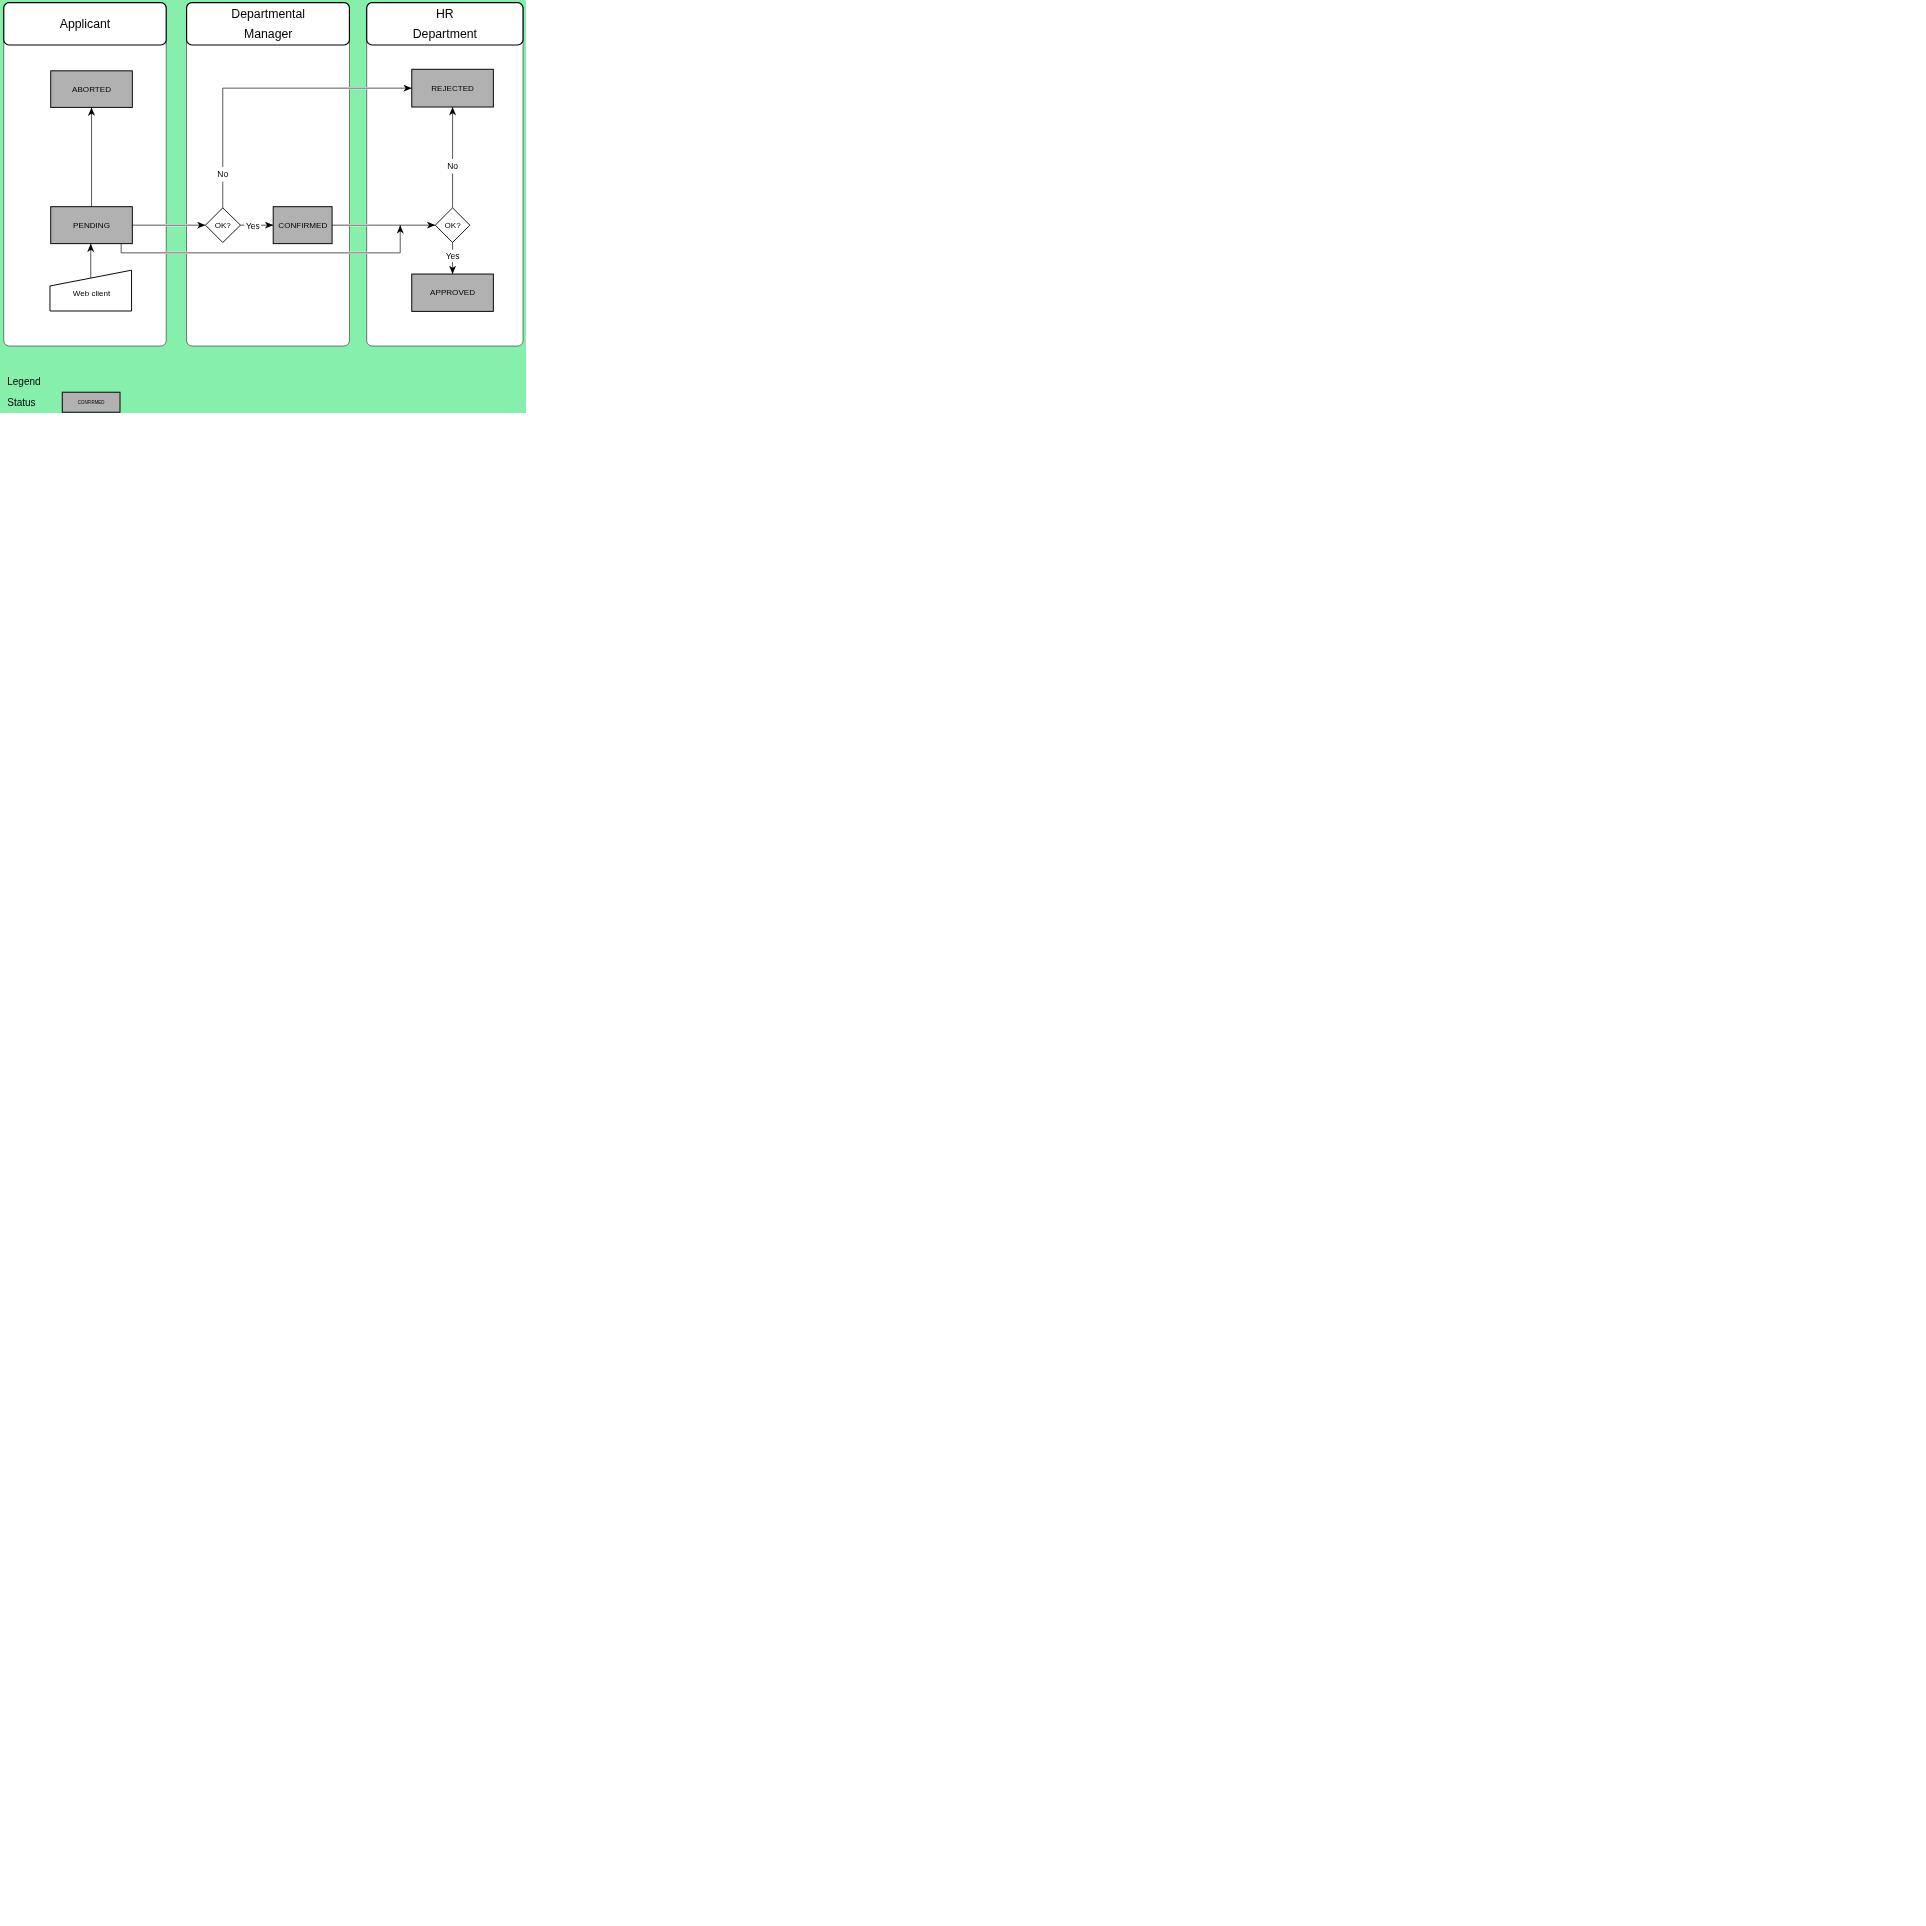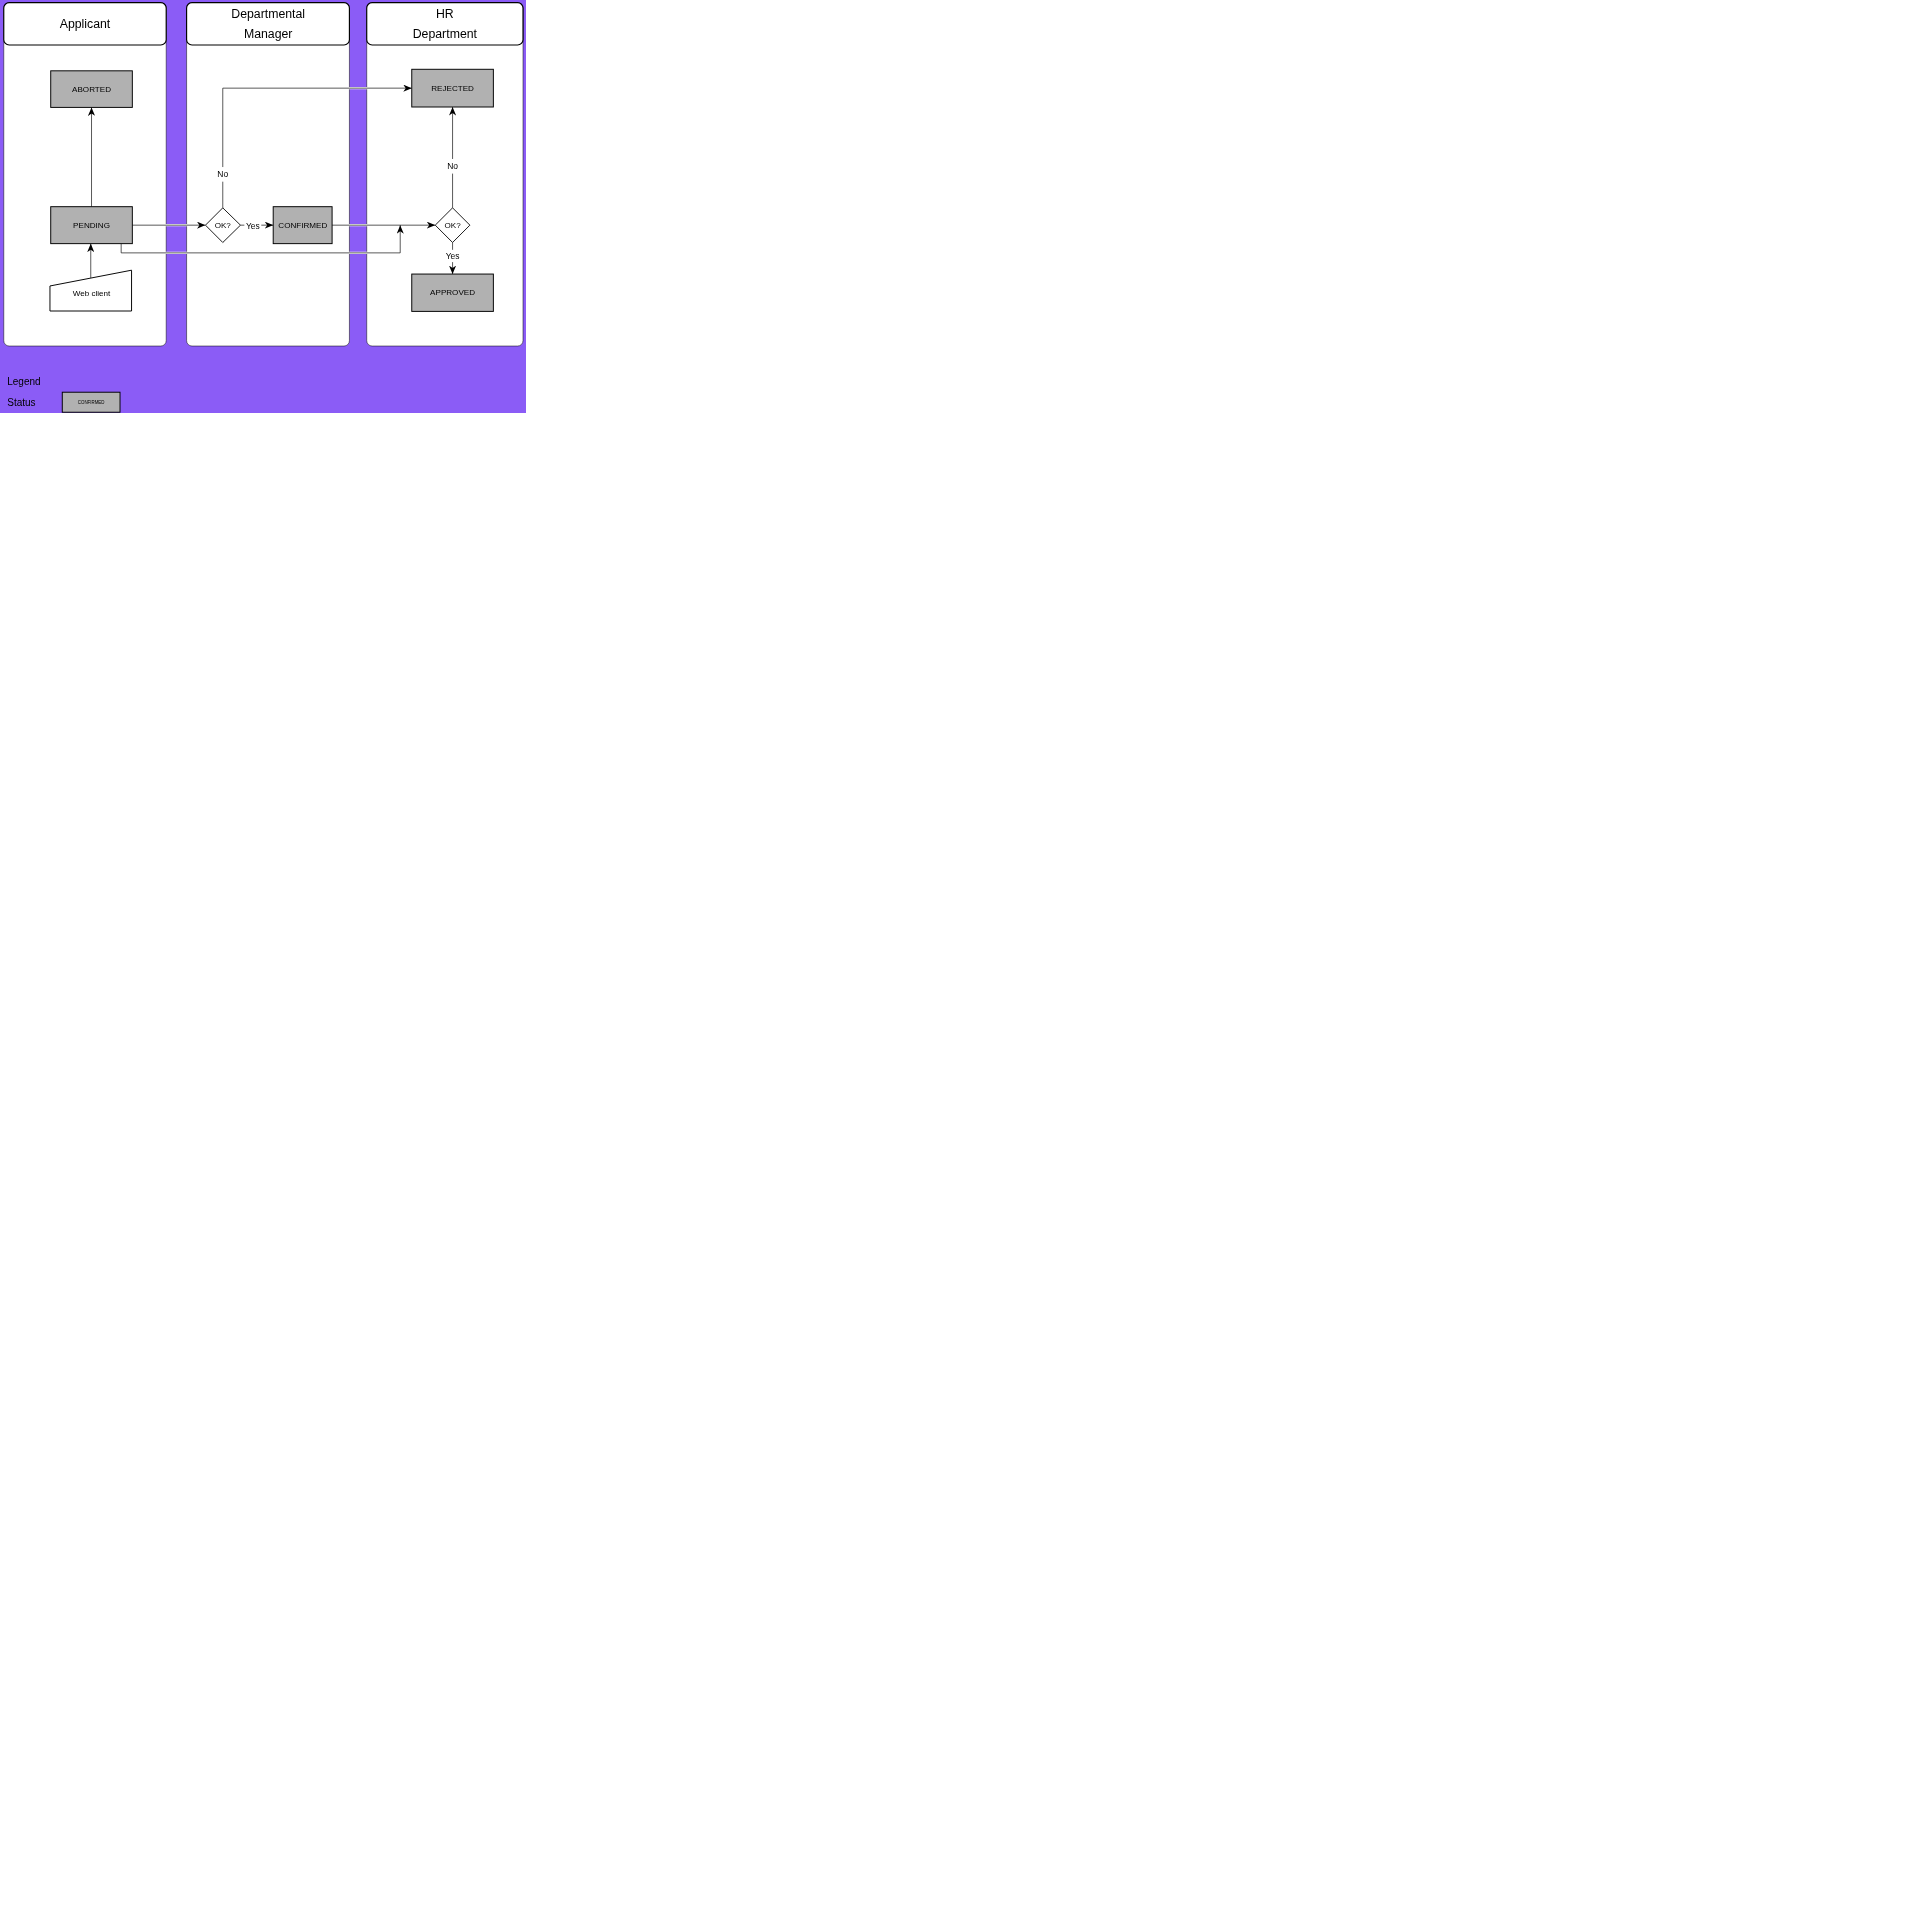--- a/index.html
+++ b/index.html
@@ -3,21 +3,21 @@
 <meta charset="utf-8">
 <style>
   html, body {
     margin: 0;
     padding: 0;
     background: #ffffff;
   }
   .canvas-wrap {
     width: 526px;
     height: 413px;
-    background: #8b5cf6;
+    background: #86efac;
     position: relative;
     font-family: "Liberation Sans", sans-serif;
   }
   svg { display: block; }
   text {
     font-family: "Liberation Sans", sans-serif;
     fill: #000000;
   }
   .lane-title   { font-size: 32px; }
   .node-label   { font-size: 21px; }

